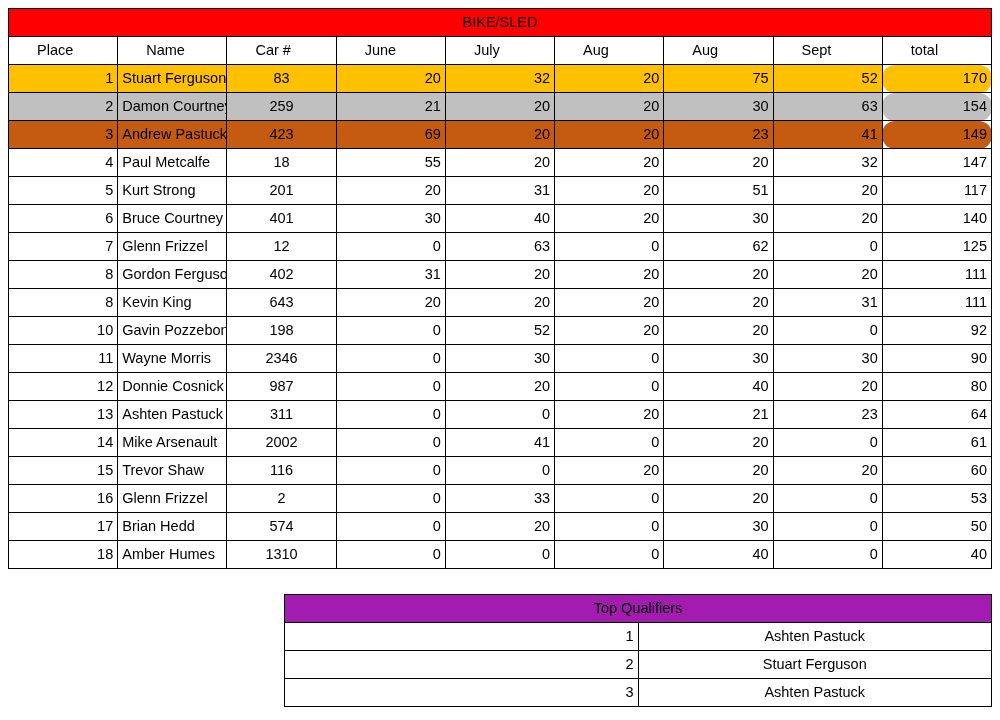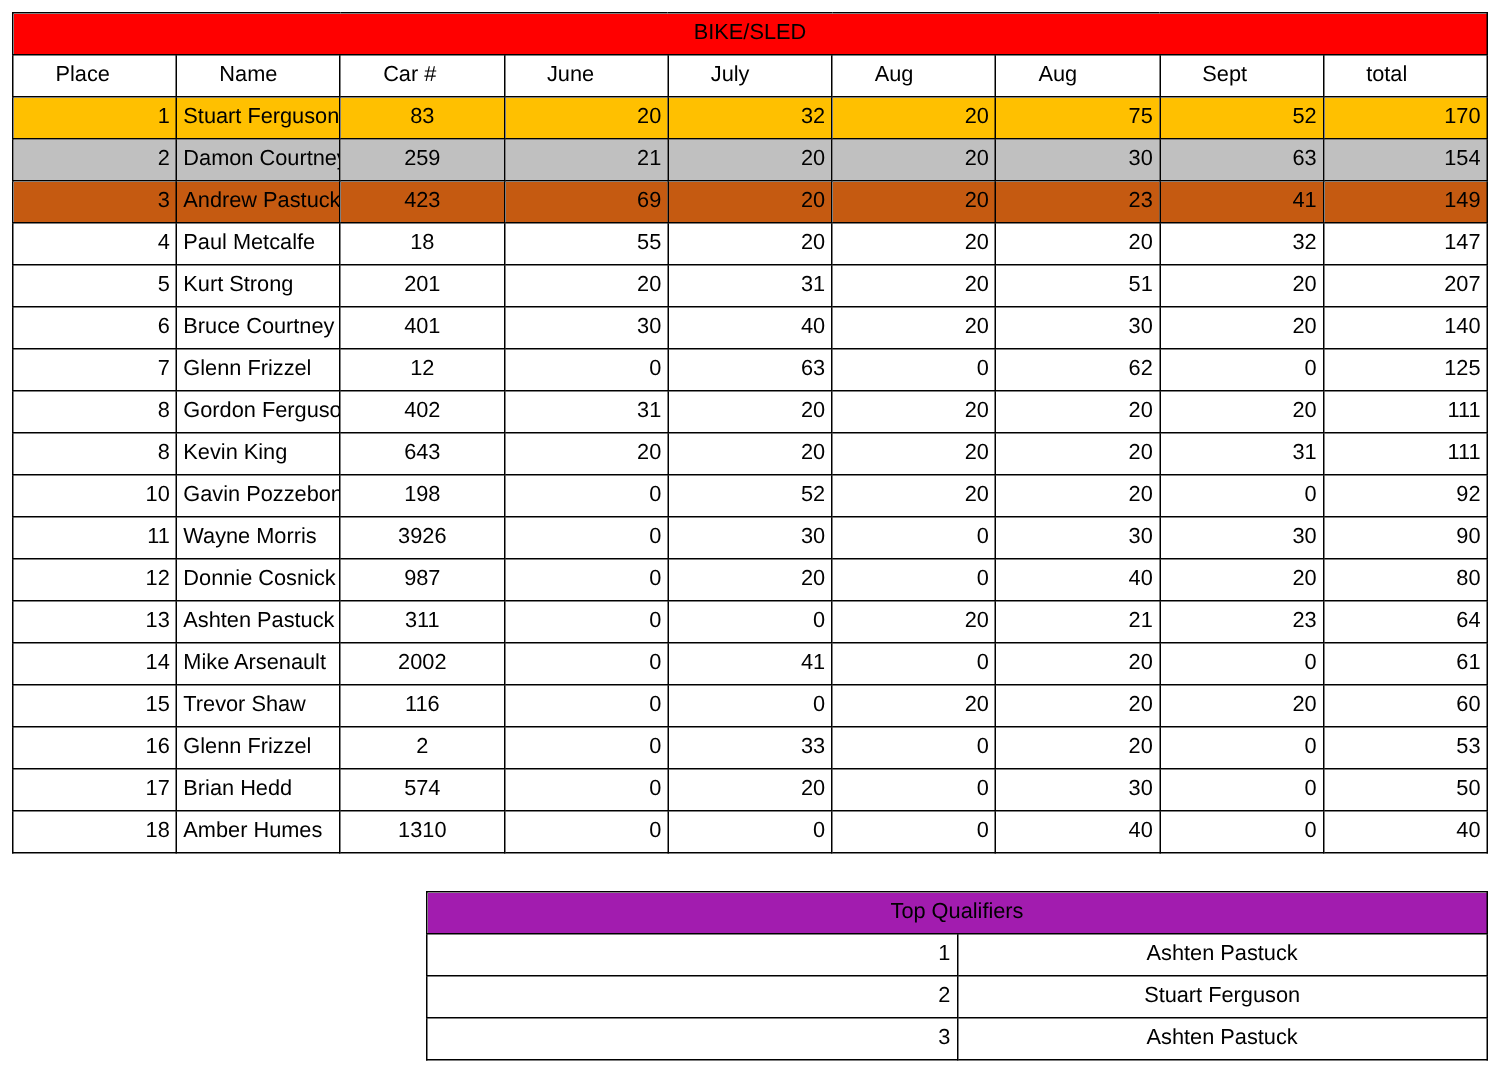--- a/index.html
+++ b/index.html
@@ -45,21 +45,21 @@
   }
   #standings .header-row td {
     background: #ffffff;
     text-align: left;
     padding-left: 28px;
   }
   .c-place  { width: 92px;  text-align: right; }
   .c-name   { width: 172px; text-align: left; }
   .c-car    { width: 102px; text-align: center; }
   .c-month  { width: 100px; text-align: right; }
-  .c-total  { width: 116px; text-align: right; }
+  .c-total  { width: 116px; text-align: right; border-radius: 13px; }
 
   #standings .header-row .c-place,
   #standings .header-row .c-car,
   #standings .header-row .c-month,
   #standings .header-row .c-total { text-align: left; }
 
   tr.rank-gold td   { background: #ffc000; }
   tr.rank-silver td { background: #c0c0c0; }
   tr.rank-bronze td { background: #c55a11; }
   tr.rank-plain td  { background: #ffffff; }
@@ -146,21 +146,21 @@
       </tr>
       <tr class="rank-plain">
         <td class="c-place">5</td>
         <td class="c-name">Kurt Strong</td>
         <td class="c-car">201</td>
         <td class="c-month">20</td>
         <td class="c-month">31</td>
         <td class="c-month">20</td>
         <td class="c-month">51</td>
         <td class="c-month">20</td>
-        <td class="c-total">207</td>
+        <td class="c-total">117</td>
       </tr>
       <tr class="rank-plain">
         <td class="c-place">6</td>
         <td class="c-name">Bruce Courtney</td>
         <td class="c-car">401</td>
         <td class="c-month">30</td>
         <td class="c-month">40</td>
         <td class="c-month">20</td>
         <td class="c-month">30</td>
         <td class="c-month">20</td>
@@ -206,21 +206,21 @@
         <td class="c-month">0</td>
         <td class="c-month">52</td>
         <td class="c-month">20</td>
         <td class="c-month">20</td>
         <td class="c-month">0</td>
         <td class="c-total">92</td>
       </tr>
       <tr class="rank-plain">
         <td class="c-place">11</td>
         <td class="c-name">Wayne Morris</td>
-        <td class="c-car">3926</td>
+        <td class="c-car">2346</td>
         <td class="c-month">0</td>
         <td class="c-month">30</td>
         <td class="c-month">0</td>
         <td class="c-month">30</td>
         <td class="c-month">30</td>
         <td class="c-total">90</td>
       </tr>
       <tr class="rank-plain">
         <td class="c-place">12</td>
         <td class="c-name">Donnie Cosnick</td>

